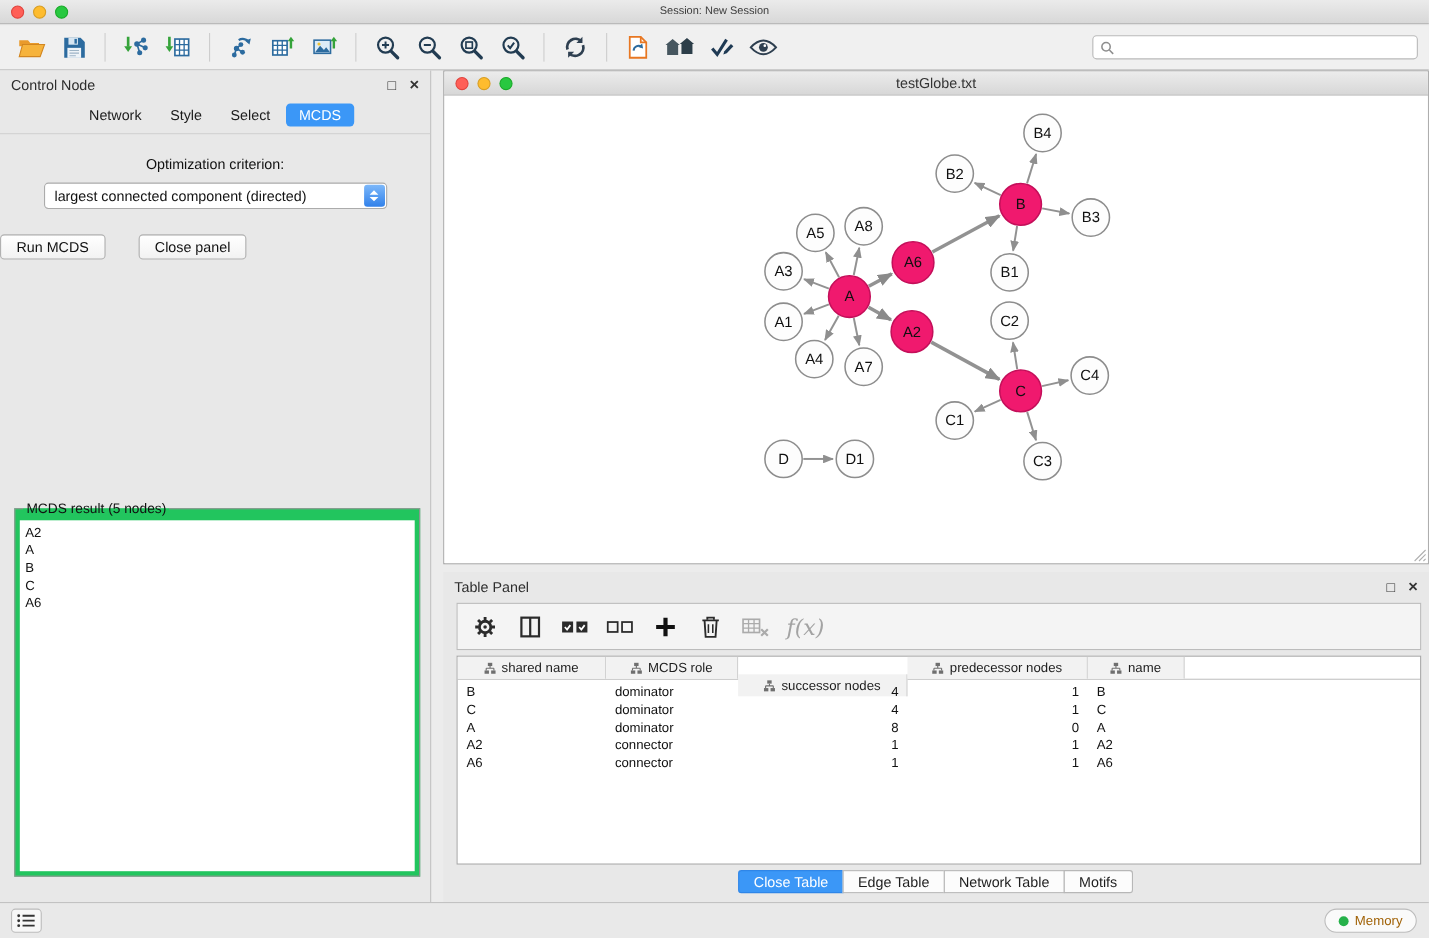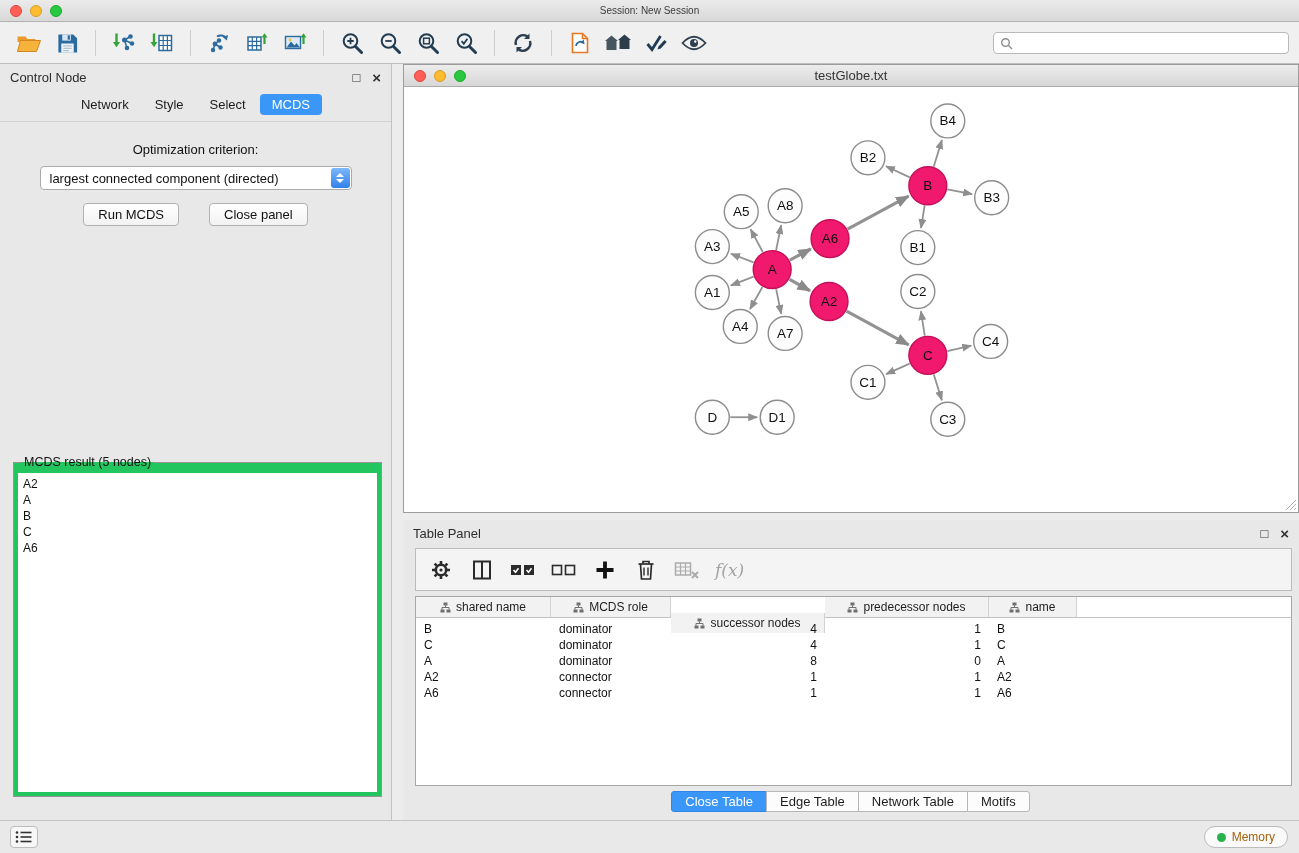--- a/index.html
+++ b/index.html
@@ -32,41 +32,41 @@
   
   .control-panel{position:absolute;left:0;top:64px;width:392px;height:756px;background:#e8e8e8;border-right:1px solid #c2c2c2}
   .cp-tabs{display:flex;justify-content:center;align-items:center;gap:2px;padding:4px 0 6px;border-bottom:1px solid #d2d2d2}
   .cp-tab{font-size:13px;color:#1c1c1c;padding:3px 12px;border-radius:4px}
   .cp-tab.active{background:#3b97f7;color:#fff}
   .opt-label{text-align:center;font-size:13px;color:#111;margin-top:20px}
   .dropdown{position:relative;margin:9px auto 0;width:312px;height:24px;background:#fff;border:1px solid #ababab;border-radius:4px;display:flex;align-items:center;padding:0 26px 0 9px;font-size:13px;color:#111}
   .stepper{position:absolute;right:1px;top:1px;width:19px;height:20px;border-radius:3px;background:linear-gradient(#7cb8fa,#3181ea);display:flex;flex-direction:column;align-items:center;justify-content:center;gap:2px}
   .tri-up{width:0;height:0;border-left:4px solid transparent;border-right:4px solid transparent;border-bottom:4.5px solid #fff}
   .tri-down{width:0;height:0;border-left:4px solid transparent;border-right:4px solid transparent;border-top:4.5px solid #fff}
-  .cp-buttons{display:flex;justify-content:center;gap:30px;margin-top:13px}
+  .cp-buttons{display:flex;justify-content:flex-start;gap:30px;margin-top:23px}
   .btn{font-size:13px;color:#111;background:linear-gradient(#ffffff,#f2f2f2);border:1px solid #b1b1b1;border-radius:4px;padding:3px 14px}
   .result-fieldset{position:absolute;left:13px;right:9px;top:391px;bottom:23px;border:1px solid #949494;padding:4px;background:#22c55e}
   .result-fieldset legend{font-size:12.5px;color:#111;padding:0 3px;margin-left:3px}
   .result-list{width:100%;height:100%;background:#fff;overflow:hidden;padding:3px 5px}
   .result-item{font-size:12px;line-height:16px;color:#111}
 
   
   .network-window{position:absolute;left:403px;top:64px;width:896px;height:449px;border:1px solid #9c9c9c;background:#fff}
   .nw-titlebar{height:22px;background:linear-gradient(#ececec,#d7d7d7);border-bottom:1px solid #ababab;position:relative;display:flex;align-items:center;justify-content:center}
   .nw-title{font-size:13px;color:#333}
   .nw-canvas{position:absolute;left:0;top:22px;right:0;bottom:0;background:#fff}
   svg.graph{width:100%;height:100%}
   .node-label{font-size:13.5px;fill:#101010}
   .resize-grip{position:absolute;right:1px;bottom:1px}
 
   
   .table-panel{position:absolute;left:403px;top:520px;width:896px;height:300px;background:#e8e8e8}
   .tp-toolbar{position:absolute;left:12px;right:7px;top:28px;height:43px;background:#f4f4f4;border:1px solid #bcbcbc;display:flex;align-items:center;padding:0 12px;gap:15px}
   .tp-icon{display:flex;align-items:center;justify-content:center;min-width:26px;height:28px}
-  .fx-label{font-family:"DejaVu Serif",serif;font-style:italic;font-size:17px;color:#a3a3a3}
+  .fx-label{font-family:"DejaVu Serif",serif;font-style:italic;font-size:20px;color:#a3a3a3}
   .tp-table{position:absolute;left:12px;right:7px;top:76px;height:190px;background:#fff;border:1px solid #a7a7a7;overflow:hidden}
   .thead{display:flex;height:21px;border-bottom:1px solid #c3c3c3}
   .th{display:flex;align-items:center;justify-content:center;gap:5px;font-size:12px;color:#1d1d1d;border-right:1px solid #d2d2d2;background:#f2f2f2;height:100%}
   .tbody{padding-top:3px}
   .tr{display:flex;height:16px}
   .td{font-size:12px;color:#111;padding:0 8px;line-height:16px;white-space:nowrap;overflow:hidden}
   .td.align-right{text-align:right}
   .tp-tabs{position:absolute;left:0;right:0;bottom:8px;display:flex;justify-content:center}
   .tp-tab{font-size:13px;padding:2px 13px;border:1px solid #b7b7b7;background:#fcfcfc;margin-left:-1px;color:#1d1d1d}
   .tp-tab:first-child{border-radius:3px 0 0 3px}

